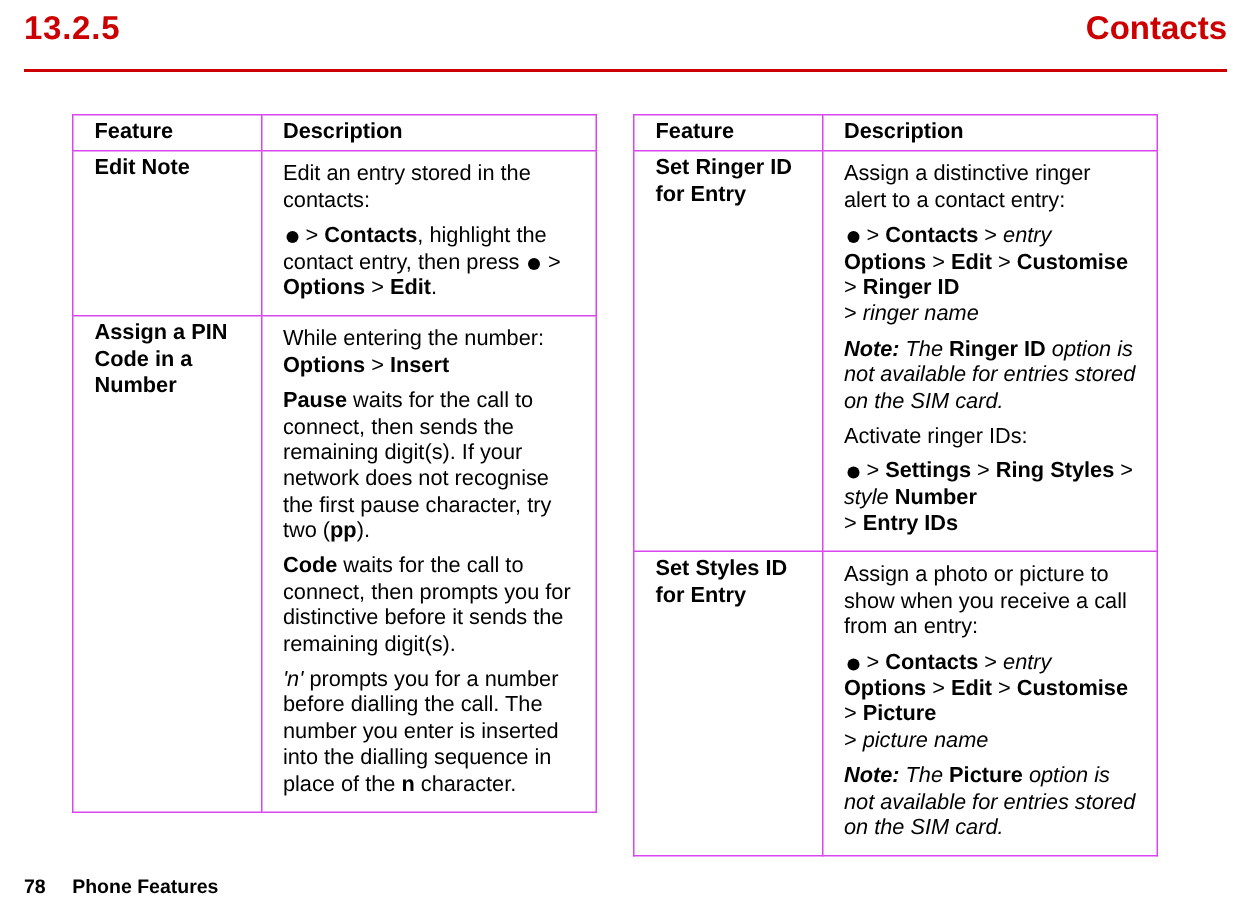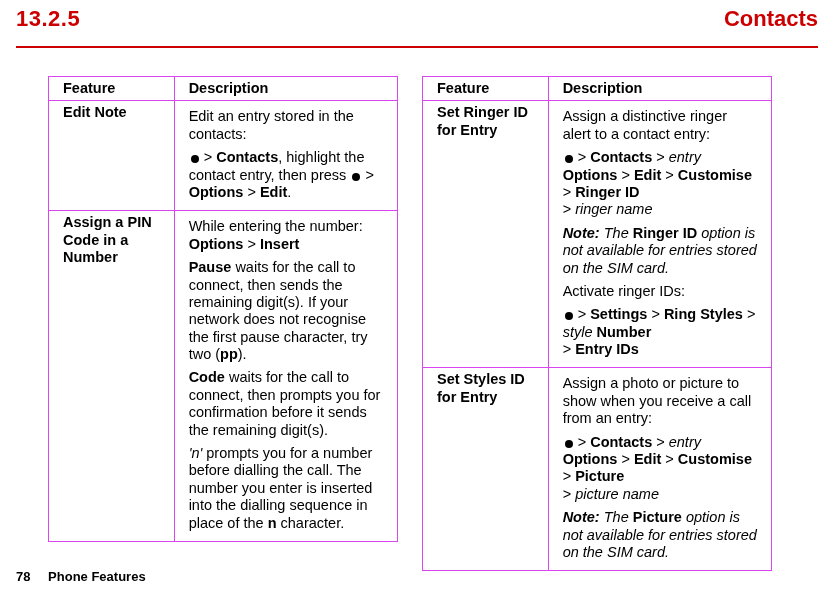--- a/index.html
+++ b/index.html
@@ -68,21 +68,21 @@
     display: inline-block;
     width: 8px; height: 8px;
     background: #000;
     border-radius: 50%;
     vertical-align: -1px;
     margin: 0 1px 0 2px;
   }
   .footer {
     position: absolute;
     left: 16px;
-    bottom: 24px;
+    bottom: 10px;
     font-size: 13px;
     font-weight: bold;
   }
   .footer .pg { margin-right: 14px; }
 </style>
 </head>
 <body>
 
 <div class="header">
   <span class="section-num">13.2.5</span>
@@ -112,21 +112,21 @@
         <td class="feature-name">Assign a PIN Code in a Number</td>
         <td>
           <div class="para">
             <span>While entering the number:</span><br>
             <span class="cond">Options</span><span> &gt; </span><span class="cond">Insert</span>
           </div>
           <div class="para">
             <span class="cond">Pause</span><span> waits for the call to connect, then sends the remaining digit(s). If your network does not recognise the first pause character, try two (</span><span class="cond">pp</span><span>).</span>
           </div>
           <div class="para">
-            <span class="cond">Code</span><span> waits for the call to connect, then prompts you for confirmation before it sends the remaining digit(s).</span>
+            <span class="cond">Code</span><span> waits for the call to connect, then prompts you for distinctive before it sends the remaining digit(s).</span>
           </div>
           <div class="para">
             <span class="italic">'n'</span><span> prompts you for a number before dialling the call. The number you enter is inserted into the dialling sequence in place of the </span><span class="cond">n</span><span> character.</span>
           </div>
         </td>
       </tr>
     </tbody>
       </table>
   </div>
 

